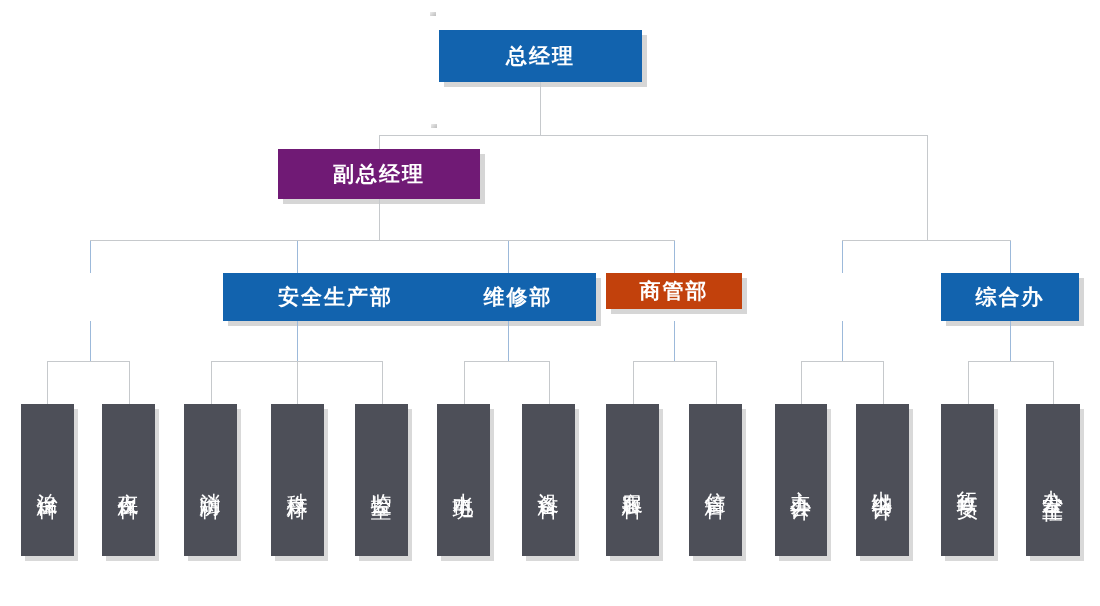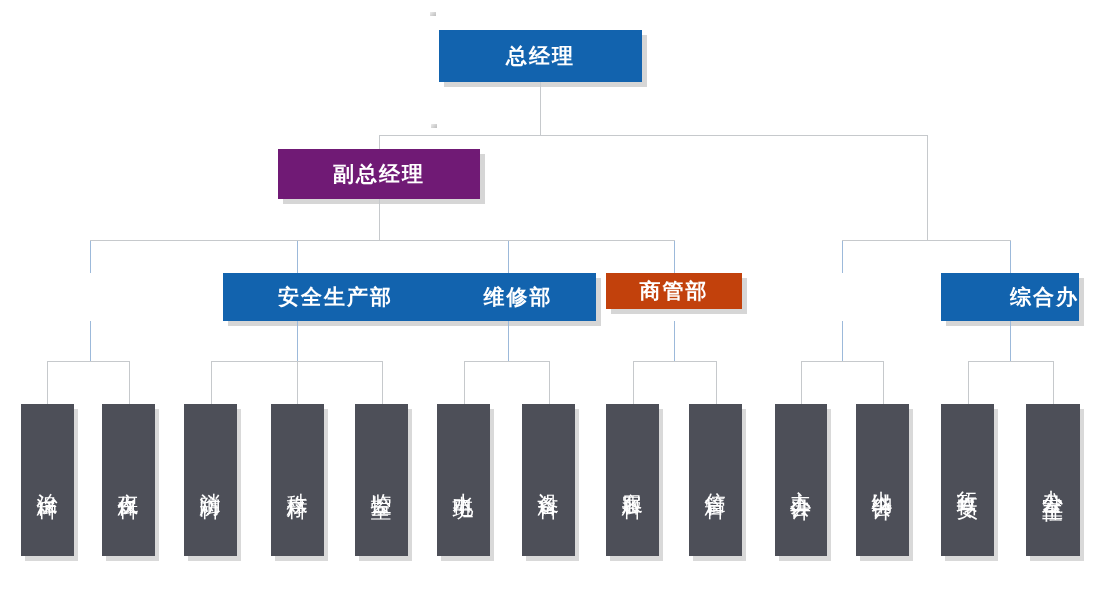--- a/index.html
+++ b/index.html
@@ -68,21 +68,21 @@
 
   <div class="node node-blue" style="left: 185px; top: 273px; width: 225px; height: 48px; background: rgb(18, 99, 174); margin-left: 38px;">
     <span>安全生产部</span>
   </div>
   <div class="node node-blue" style="left: 440px; top: 273px; width: 156px; height: 48px; background: rgb(18, 99, 174);">
     <span>维修部</span>
   </div>
   <div class="node node-blue" style="left: 606px; top: 273px; width: 136px; height: 36px; background: #c2410c;">
     <span>商管部</span>
   </div>
-  <div class="node node-blue" style="left: 941px; top: 273px; width: 138px; height: 48px; background: rgb(18, 99, 174); justify-content: flex-end;">
+  <div class="node node-blue" style="left: 941px; top: 273px; width: 138px; height: 48px; background: rgb(18, 99, 174);">
     <span>综合办</span>
   </div>
 
   <div class="node node-dark" style="left: 21px; top: 404px; width: 53px; height: 152px; background: rgb(77, 79, 88);">
     <span class="vtext">治保科</span>
   </div>
   <div class="node node-dark" style="left: 102px; top: 404px; width: 53px; height: 152px; background: rgb(77, 79, 88);">
     <span class="vtext">夜保科</span>
   </div>
   <div class="node node-dark" style="left: 184px; top: 404px; width: 53px; height: 152px; background: rgb(77, 79, 88);">

